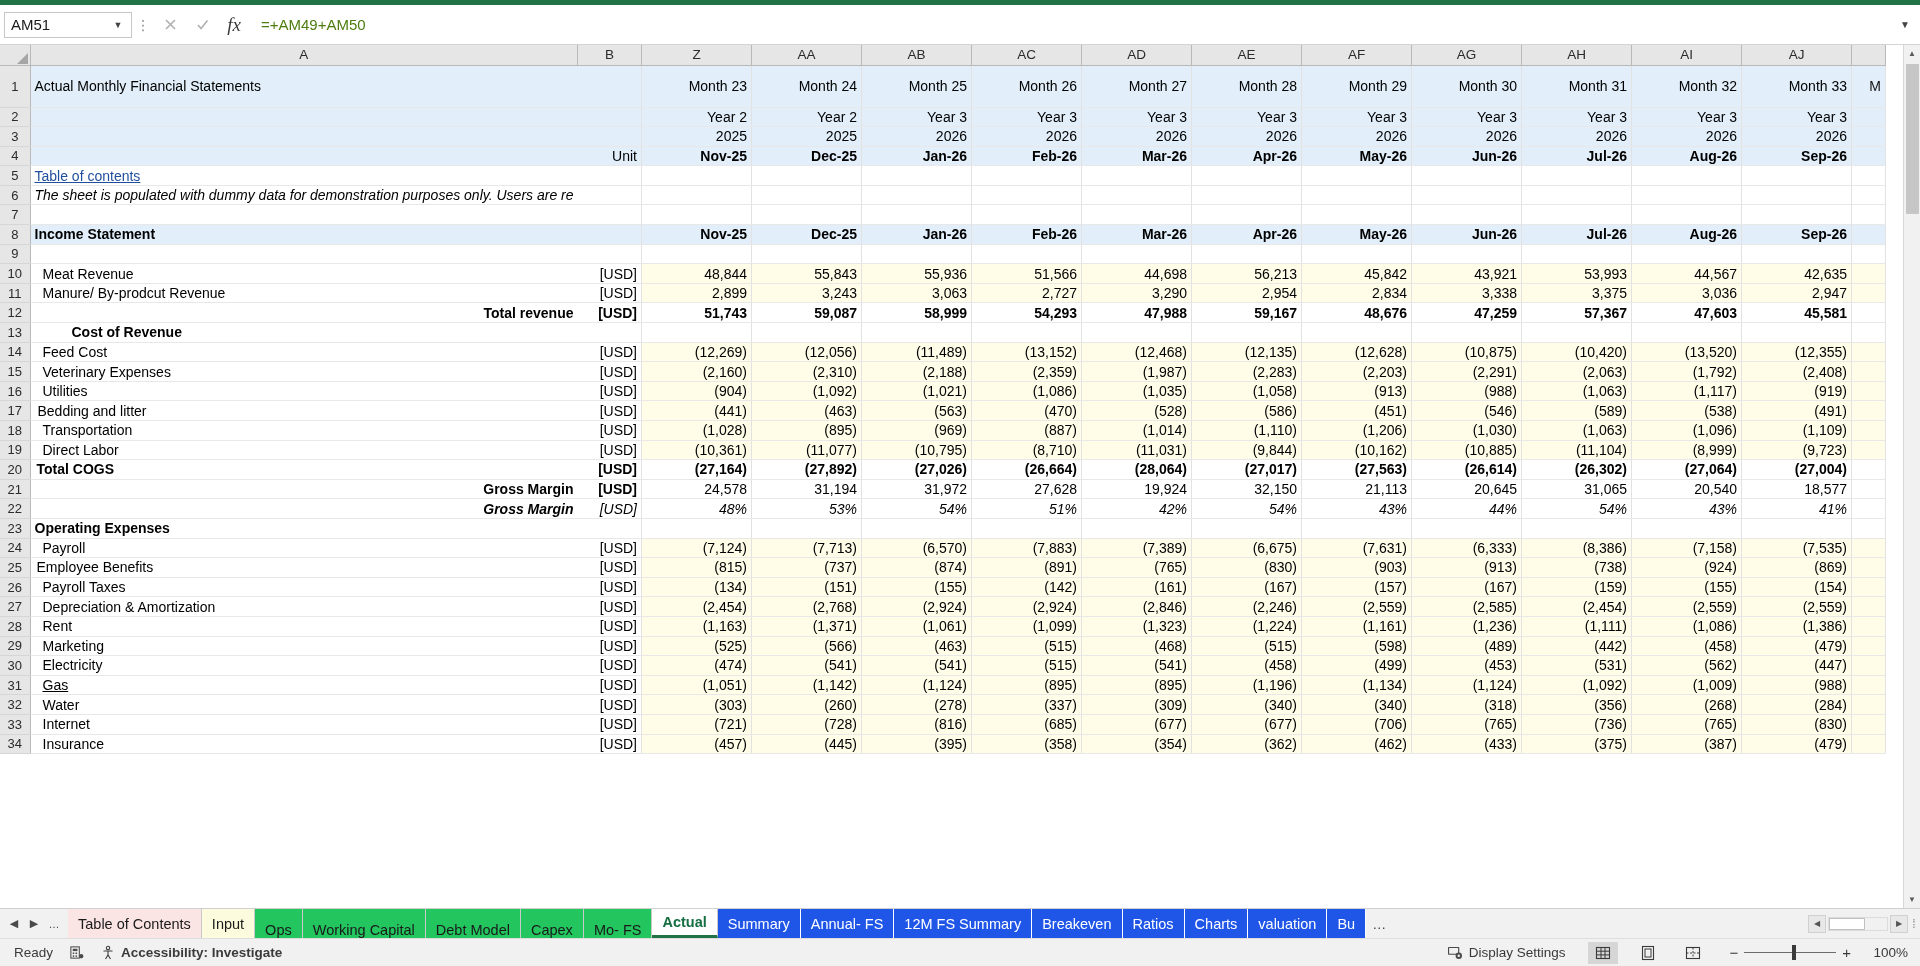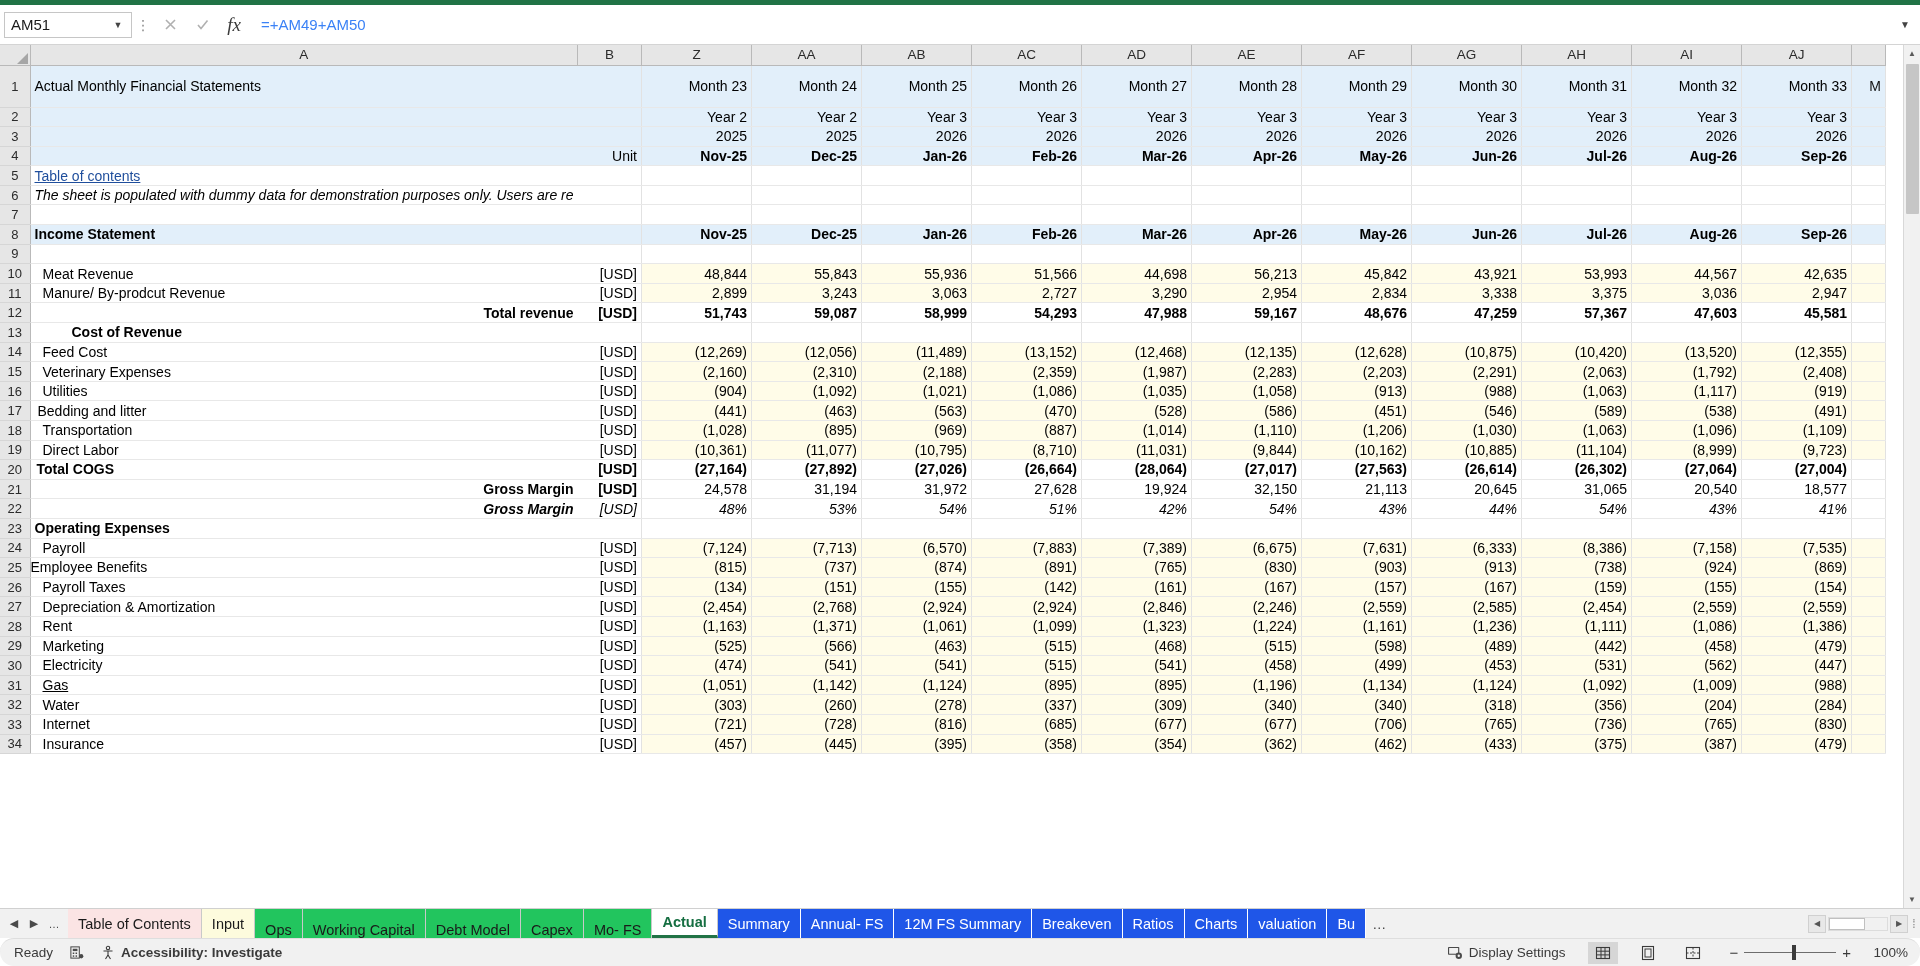--- a/index.html
+++ b/index.html
@@ -29,21 +29,21 @@
   }
   .namebox .nb-text { flex: 1; }
   .namebox .nb-caret { width: 14px; text-align: center; color: #444; font-size: 9px; }
   .vert-dots { width: 22px; text-align:center; color:#888; font-size:14px; letter-spacing:0; line-height:1;}
   .fb-btn { width: 32px; height: 28px; display:flex; align-items:center; justify-content:center;
             color:#b0b0b0; font-size: 18px; }
   .fb-btn.fx { color:#3b3b3b; font-style: italic; font-family:"Liberation Serif", serif; font-size:19px;}
   .fbinput {
     flex: 1; height: 26px; border: 1px solid #ffffff; background:#fff;
     display: flex; align-items: center; padding: 0 8px;
-    font-size: 15px; color: #3b82f6; margin-left: 2px;
+    font-size: 15px; color: #4d7c0f; margin-left: 2px;
   }
   .fb-expand { width: 22px; height: 28px; display:flex; align-items:center; justify-content:center;
                color:#444; font-size:10px; }
 
   
   .grid-wrap { flex: 1; display: flex; flex-direction: column; overflow: hidden; background: #fff; position: relative; }
   .grid-scroll-row { display: flex; flex: 1; overflow: hidden; }
   .grid-main { flex: 1; overflow: hidden; position: relative; }
 
   table.sheet { border-collapse: collapse; table-layout: fixed; font-size: 14px; }
@@ -131,21 +131,21 @@
   .tabbar-right { margin-left:auto; display:flex; align-items:center; }
   .hs-wrap { display:flex; align-items:center; height:30px; }
   .hs-btn { width:18px;height:18px;display:flex;align-items:center;justify-content:center;font-size:8px;color:#555;background:#e8e8e8;border:1px solid #d0d0d0;}
   .hs-track { width:60px;height:14px;background:#f1f1f1;border:1px solid #dcdcdc;margin:0 2px; }
   .hs-thumb { width:36px;height:12px;background:#fff;border:1px solid #c0c0c0;}
   .tab-resize { width:12px; color:#888; font-size:12px; display:flex;align-items:center;justify-content:center;}
 
   
   .statusbar {
     height: 28px; flex:none; background:#f1f1f1; border-top:1px solid #dedede;
-    display:flex; align-items:center; font-size:13.5px; color:#3a3a3a; padding: 8px 6px; border-radius: 14px;
+    display:flex; align-items:center; font-size:13.5px; color:#3a3a3a; padding: 8px 6px;
   }
   .sb-item { display:flex; align-items:center; gap:5px; padding: 0 8px; white-space:nowrap; }
   .sb-right { margin-left:auto; display:flex; align-items:center; gap:15px; }
   .view-btn { width:30px;height:22px;display:flex;align-items:center;justify-content:center; color:#3a3a3a; }
   .view-btn.sel { background:#d6d6d6; }
   .zoom-slider { display:flex; align-items:center; gap:6px; padding:0 6px; }
   .zs-line { width:92px; height:1px; background:#6d6d6d; position:relative; }
   .zs-handle { position:absolute; left:48px; top:-7px; width:4px; height:15px; background:#3a3a3a; }
   .zoom-pct { width:42px; text-align:right; padding-right:6px; }
 
@@ -626,21 +626,21 @@
                 <td class="cell num blue-num yellowbg">(6,675)</td>
                 <td class="cell num blue-num yellowbg">(7,631)</td>
                 <td class="cell num blue-num yellowbg">(6,333)</td>
                 <td class="cell num blue-num yellowbg">(8,386)</td>
                 <td class="cell num blue-num yellowbg">(7,158)</td>
                 <td class="cell num blue-num yellowbg">(7,535)</td>
                 <td class="cell yellowbg"></td>
               </tr>
               <tr>
                 <td class="rowhead">25</td>
-                <td class="cell" style="border-right:none;padding-left:0;">Employee Benefits</td>
+                <td class="cell" style="border-right:none;padding-left:6px;">Employee Benefits</td>
                 <td class="cell unit-dark">[USD]</td>
                 <td class="cell num blue-num yellowbg">(815)</td>
                 <td class="cell num blue-num yellowbg">(737)</td>
                 <td class="cell num blue-num yellowbg">(874)</td>
                 <td class="cell num blue-num yellowbg">(891)</td>
                 <td class="cell num blue-num yellowbg">(765)</td>
                 <td class="cell num blue-num yellowbg">(830)</td>
                 <td class="cell num blue-num yellowbg">(903)</td>
                 <td class="cell num blue-num yellowbg">(913)</td>
                 <td class="cell num blue-num yellowbg">(738)</td>
@@ -756,21 +756,21 @@
                 <td class="cell unit-dark">[USD]</td>
                 <td class="cell num blue-num yellowbg">(303)</td>
                 <td class="cell num blue-num yellowbg">(260)</td>
                 <td class="cell num blue-num yellowbg">(278)</td>
                 <td class="cell num blue-num yellowbg">(337)</td>
                 <td class="cell num blue-num yellowbg">(309)</td>
                 <td class="cell num blue-num yellowbg">(340)</td>
                 <td class="cell num blue-num yellowbg">(340)</td>
                 <td class="cell num blue-num yellowbg">(318)</td>
                 <td class="cell num blue-num yellowbg">(356)</td>
-                <td class="cell num blue-num yellowbg">(204)</td>
+                <td class="cell num blue-num yellowbg">(268)</td>
                 <td class="cell num blue-num yellowbg">(284)</td>
                 <td class="cell yellowbg"></td>
               </tr>
               <tr>
                 <td class="rowhead">33</td>
                 <td class="cell" style="border-right:none;padding-left:12px;">Internet</td>
                 <td class="cell unit-dark">[USD]</td>
                 <td class="cell num blue-num yellowbg">(721)</td>
                 <td class="cell num blue-num yellowbg">(728)</td>
                 <td class="cell num blue-num yellowbg">(816)</td>

